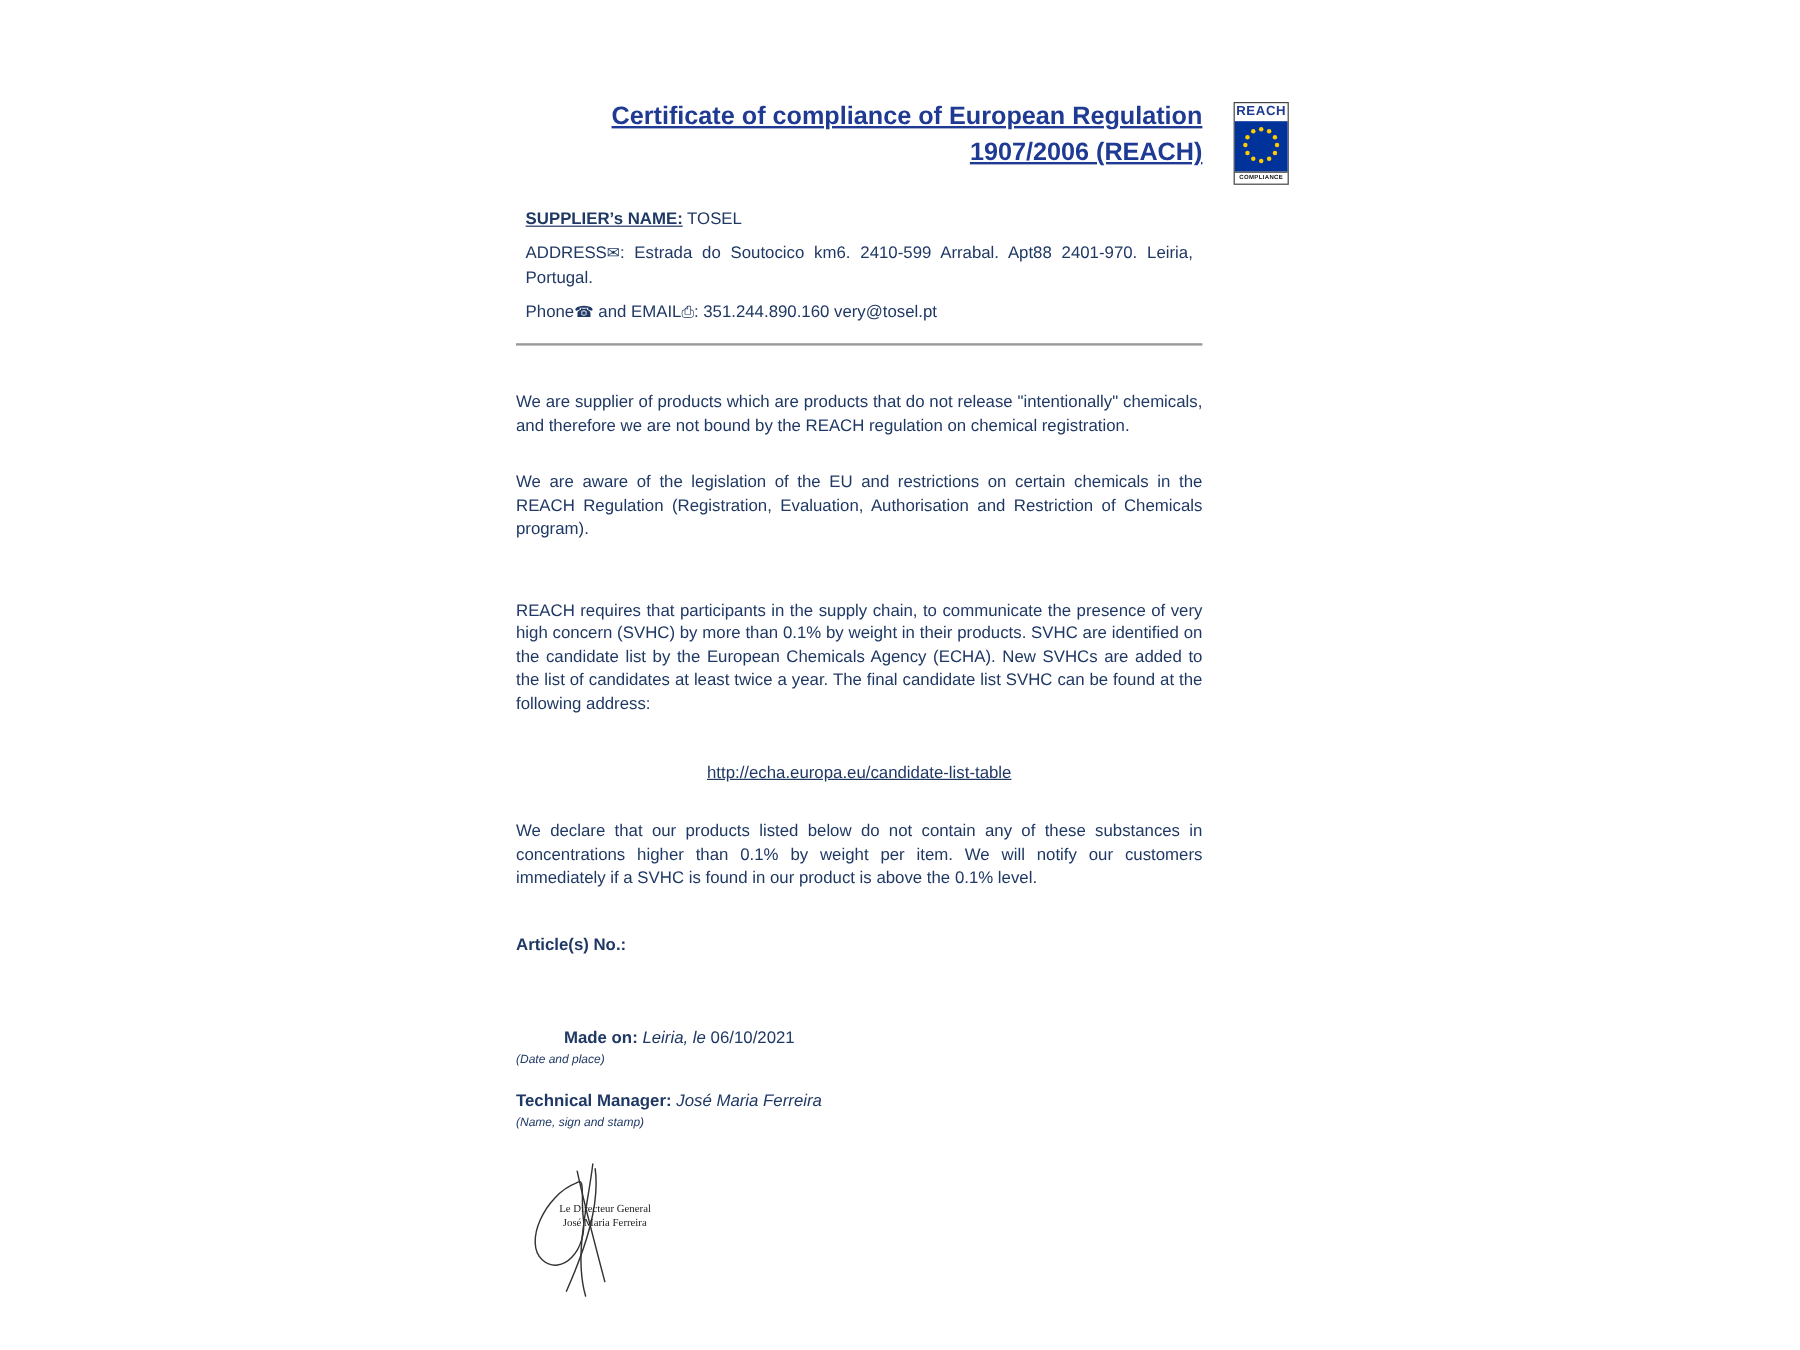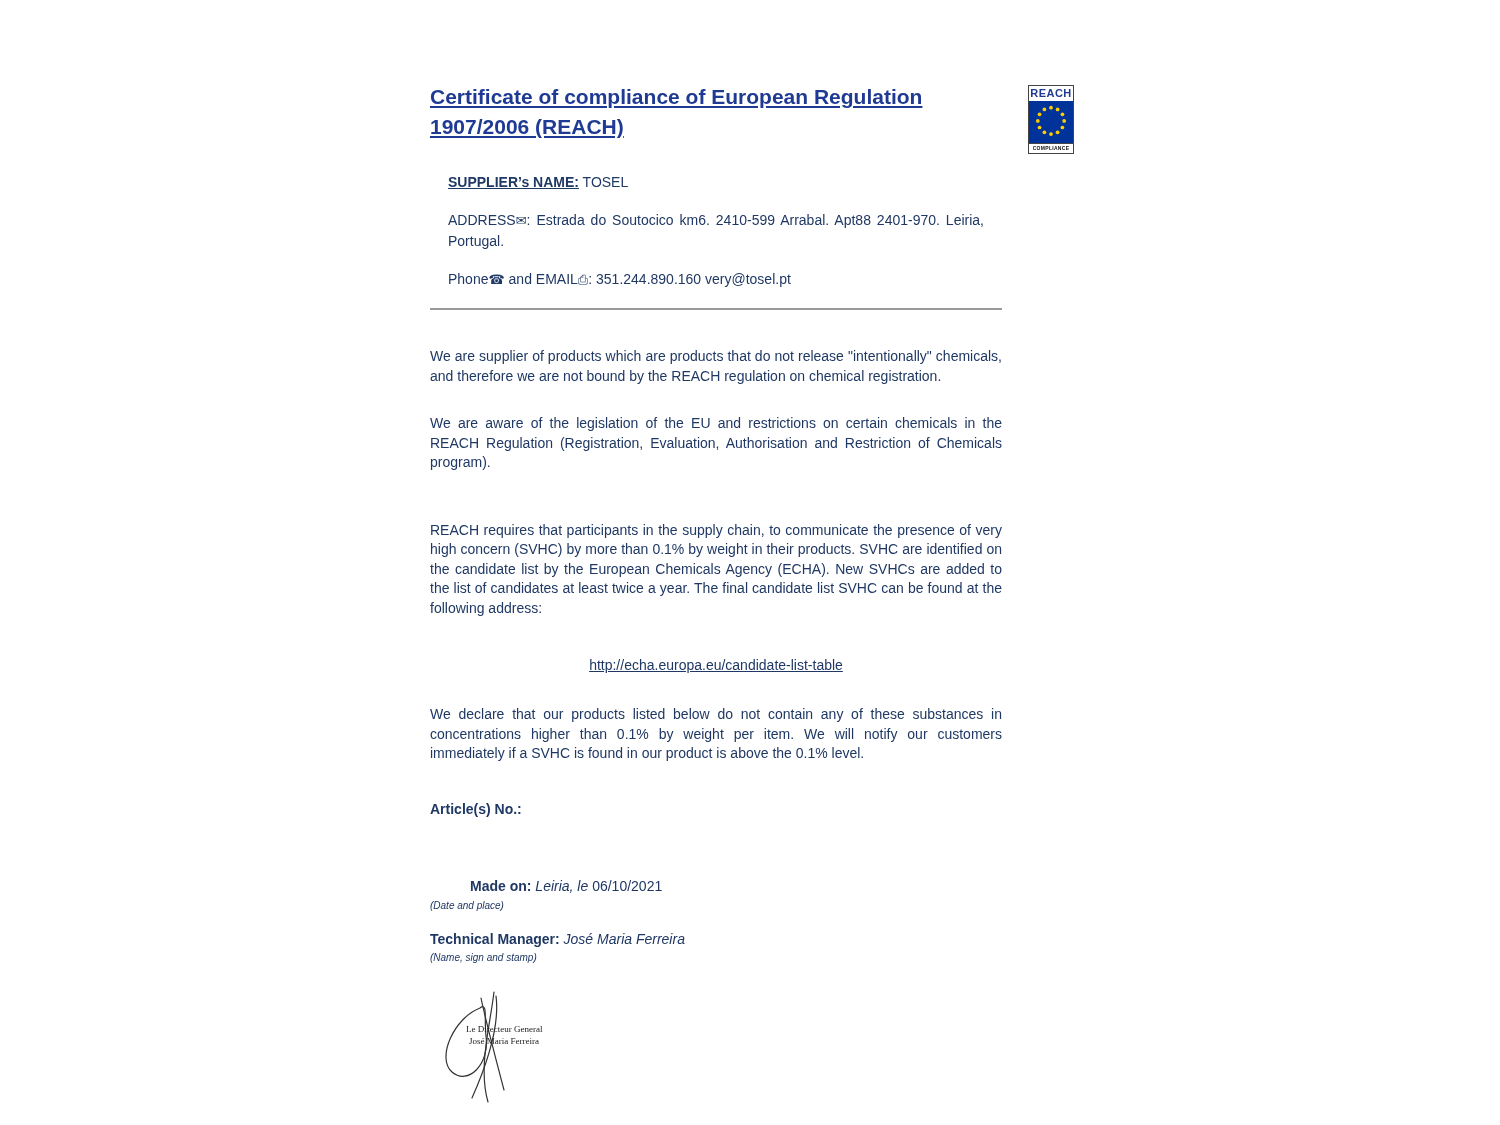--- a/index.html
+++ b/index.html
@@ -3,25 +3,25 @@
 <meta charset="utf-8">
 <style>
   html,body { margin:0; padding:0; background:#ffffff; }
   .page {
     position:relative; width:1500px; height:1125px; background:#ffffff;
     font-family:"Liberation Sans", sans-serif; color:var(--text,#1f3864);
     overflow:hidden; margin:0 auto;
   }
   .content { position:absolute; left:430px; top:82px; width:572px; }
 
-  .title { text-align:left; font-weight:bold; font-size:21px; line-height:30px; color:var(--accent,#1f3a93); }
+  .title { text-align:right; font-weight:bold; font-size:21px; line-height:30px; color:var(--accent,#1f3a93); }
   .title .t-line { text-decoration:underline; }
 
   .supplier { margin-top:30px; font-size:14px; line-height:20px; text-align:justify; }
-  .sup-line { margin:18px; }
+  .sup-line { margin:8px; }
   .sup-label { font-weight:bold; text-decoration:underline; }
   .icon-glyph { font-size:13px; }
 
   .divider { border:none; border-top:2px solid #9a9a9a; margin:16px 0 0 0; }
 
   .para { margin:0; font-size:14px; line-height:19.5px; text-align:justify; }
   .p1 { margin-top:28px; }
   .p2 { margin-top:37px; }
   .p3 { margin-top:48px; }
   .link-line { margin-top:38px; text-align:center; font-size:14px; line-height:19px; }

